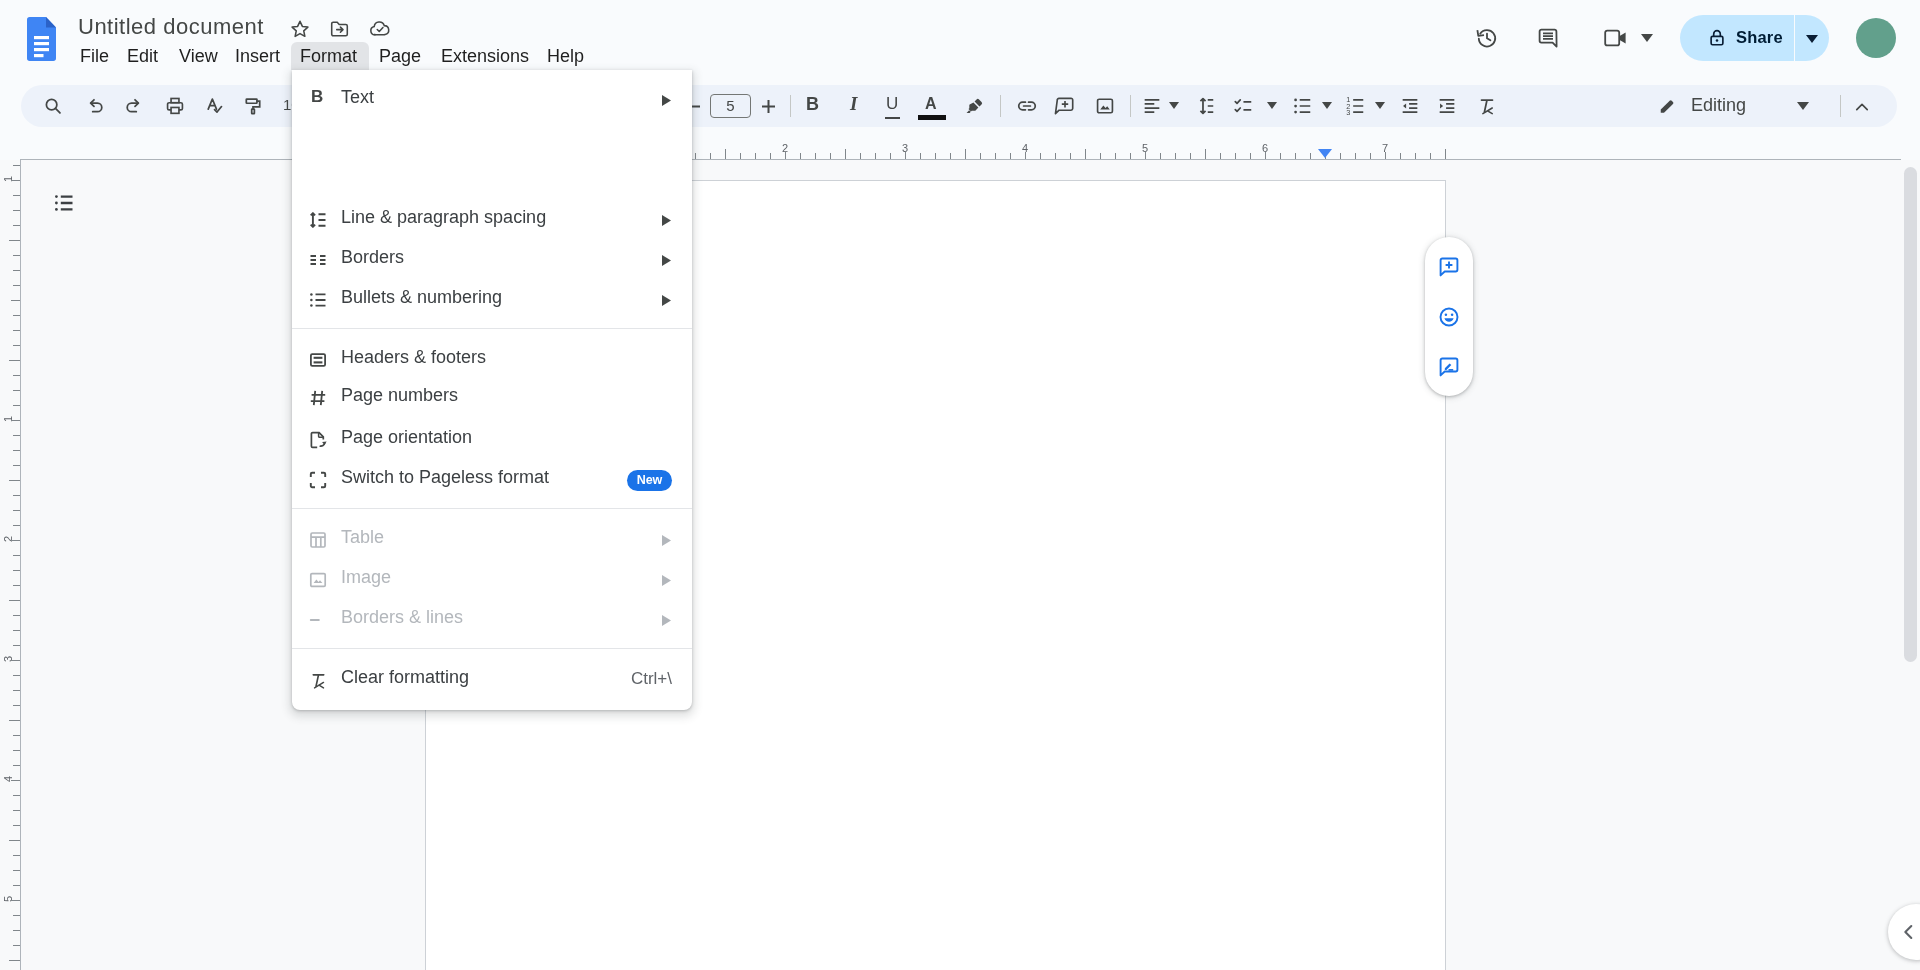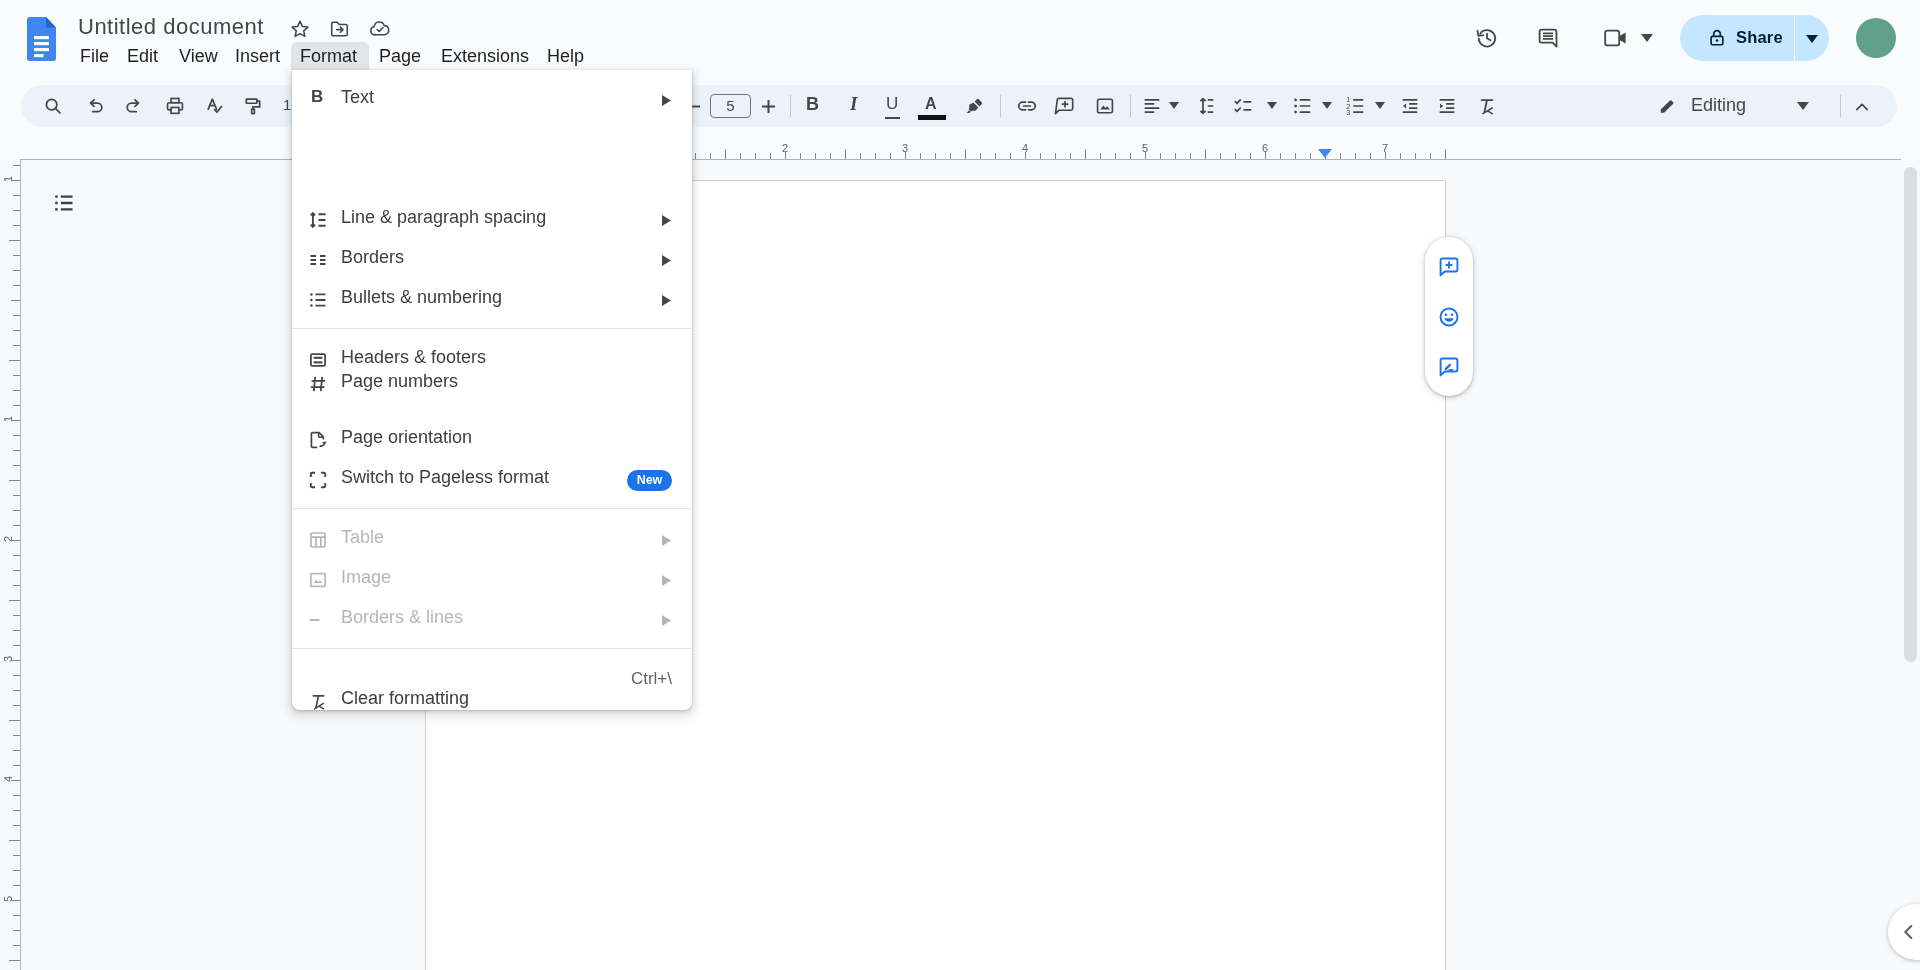--- a/index.html
+++ b/index.html
@@ -466,21 +466,21 @@
   </div>
   <div class="msep" style="top:258px"></div>
   <div class="mi" style="top:270px">
     <svg class="ic" viewBox="0 0 20 20" fill="none" stroke="#444746" stroke-width="1.8">
         <rect x="2.9" y="4.2" width="14.2" height="11.6" rx="1.3"></rect>
         <path d="M5.6 7.8 H14.4" stroke-width="2.1"></path>
         <path d="M5.6 12.4 H14.4" stroke-width="2.1"></path>
       </svg>
     <span class="lbl">Headers &amp; footers</span>
   </div>
-  <div class="mi" style="top:294px">
+  <div class="mi" style="top:308px">
     <svg class="ic" viewBox="0 0 20 20" fill="none" stroke="#444746" stroke-width="1.8">
         <path d="M7.2 2.8 L5.8 17.2 M14.2 2.8 L12.8 17.2 M3.6 6.8 H17.2 M2.8 13.2 H16.4"></path>
       </svg>
     <span class="lbl">Page numbers</span>
   </div>
   <div class="mi" style="top:350px">
     <svg class="ic" viewBox="0 0 20 20" fill="none" stroke="#444746" stroke-width="1.7">
         <path d="M9.2 17.4 H4.6 a1.2 1.2 0 0 1 -1.2 -1.2 V3.8 a1.2 1.2 0 0 1 1.2 -1.2 h6.5 l4.2 4.3 v2.5"></path>
         <path d="M10.6 2.9 V6.6 a0.6 0.6 0 0 0 0.6 0.6 h3.7" stroke-width="1.5"></path>
         <path d="M11.6 15.9 a4 4 0 0 0 5.3 -3.2" stroke-width="1.6"></path>
@@ -519,21 +519,21 @@
   <div class="mi dis" style="top:530px">
     <svg class="ic" viewBox="0 0 20 20" fill="none" stroke="#B3B7BC" stroke-width="2">
         <path d="M2.8 10 H10.8" stroke-linecap="round"></path>
       </svg>
     <span class="lbl">Borders &amp; lines</span>
       <svg class="abs" style="left:370px;top:15px" width="9" height="11" viewBox="0 0 9 11">
         <path d="M0 0 V11 L9 5.5 Z" fill="#B3B7BC"></path>
       </svg>
   </div>
   <div class="msep" style="top:578px"></div>
-  <div class="mi" style="top:611px">
+  <div class="mi" style="top:590px">
     <svg class="ic" viewBox="0 0 24 24" fill="none" stroke="#444746" stroke-width="1.9" style="width:21px;height:21px">
         <path d="M6 5.5 H18 M12 5.5 L9.2 18.5" stroke-linecap="round"></path>
         <path d="M17.7 14.2 L7.5 20.4 M12.6 17.3 L17.7 20.4" stroke-linecap="round" stroke-width="1.7"></path>
       </svg>
     <span class="lbl">Clear formatting</span>
   </div>
   <div id="ctrl-k">Ctrl+\</div>
 </div>
 
 </body></html>

